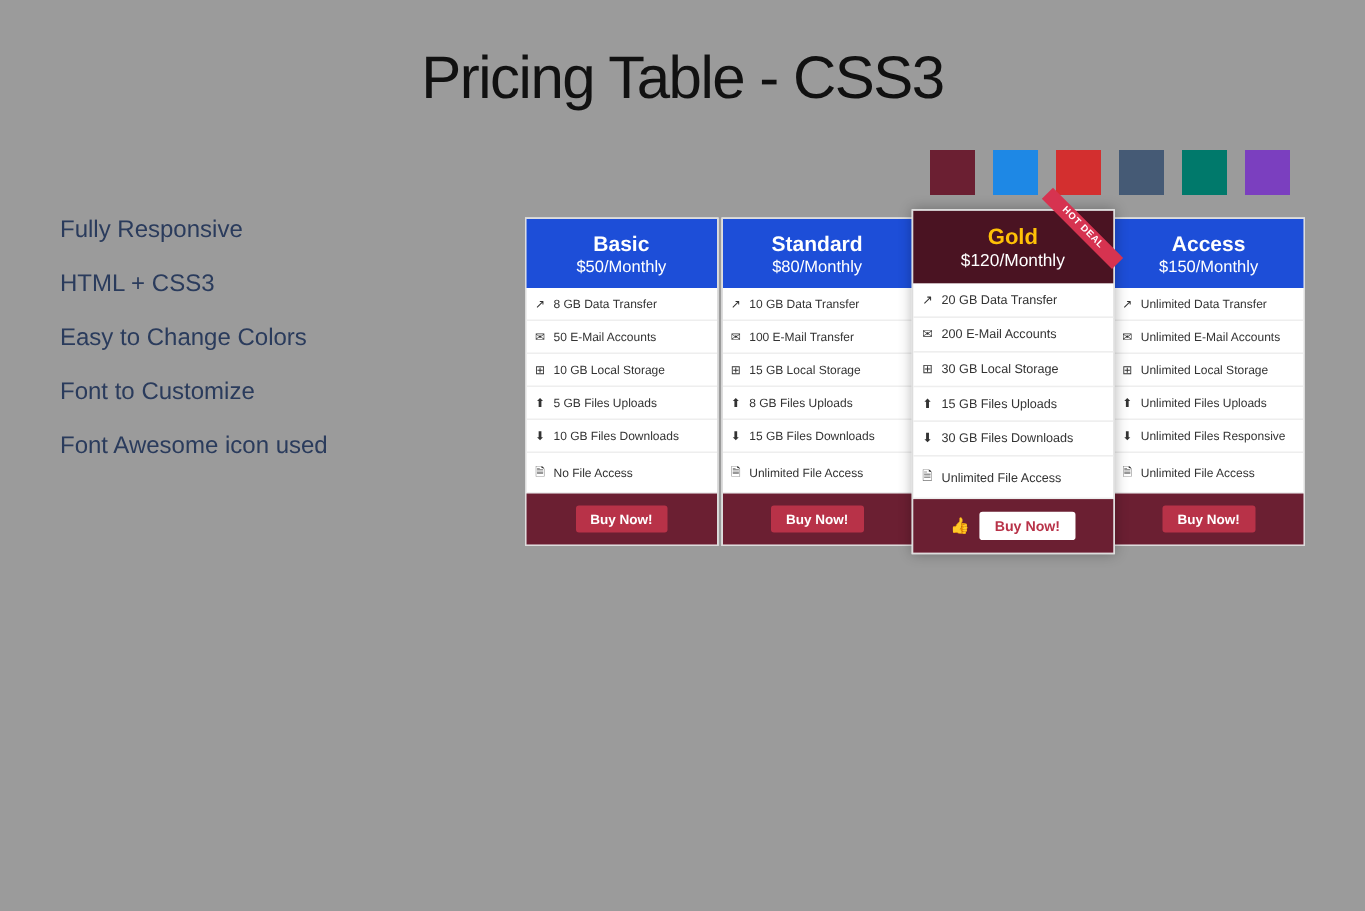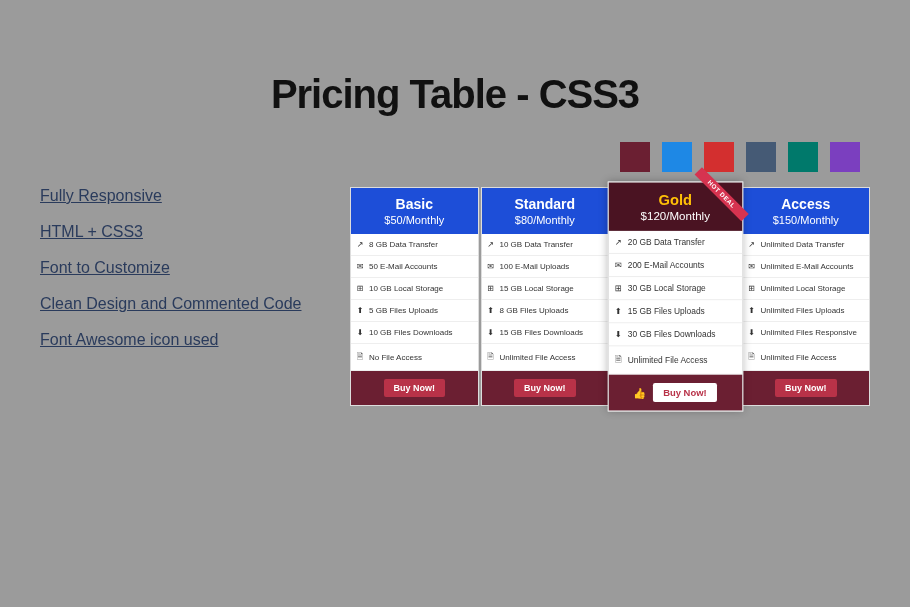--- a/index.html
+++ b/index.html
@@ -1,23 +1,23 @@
 <!DOCTYPE html>
 <html><head>
 <meta charset="utf-8">
 <style>
 * { margin: 0; padding: 0; box-sizing: border-box; }
 body { background: #9b9b9b; font-family: Arial, sans-serif; width: 910px; height: 607px; overflow: hidden; }
 .container { padding: 30px 40px; }
-.title { font-size: 40px; font-weight: 700; color: #111; text-align: center; margin-bottom: 25px; letter-spacing: -1px; margin-top: 42px; }
+.title { font-size: 40px; font-weight: 400; color: #111; text-align: center; margin-bottom: 25px; letter-spacing: -1px; }
 .swatches { display: flex; justify-content: flex-end; gap: 12px; margin-right: 10px; margin-bottom: 15px; }
 .swatch { width: 30px; height: 30px; }
 .content { display: flex; gap: 30px; }
 .features-list { flex: 0 0 280px; }
-.feature-item { color: #2a3b5c; font-size: 16px; margin-bottom: 18px; text-decoration: underline; }
+.feature-item { color: #2a3b5c; font-size: 16px; margin-bottom: 18px; }
 .pricing-area { flex: 1; display: flex; gap: 2px; }
 .plan { background: #fff; flex: 1; position: relative; border: 1px solid #ddd; }
 .plan.featured { transform: scale(1.05); z-index: 2; box-shadow: 0 0 8px rgba(0,0,0,0.3); }
 .plan-header { background: #1d4ed8; color: #fff; text-align: center; padding: 8px 4px; }
 .plan.featured .plan-header { background: #4a1322; }
 .plan-name { font-size: 14px; font-weight: bold; margin-bottom: 2px; }
 .plan.featured .plan-name { color: #ffc107; }
 .plan-price { font-size: 11px; }
 .plan-features { list-style: none; }
 .plan-feat { font-size: 8px; color: #333; padding: 6px 4px; border-bottom: 1px solid #eee; display: flex; align-items: center; gap: 4px; }
@@ -38,22 +38,22 @@
       <div class="swatch" style="background: rgb(30, 136, 229);"></div>
       <div class="swatch" style="background: rgb(211, 47, 47);"></div>
       <div class="swatch" style="background: rgb(69, 90, 117);"></div>
       <div class="swatch" style="background: rgb(0, 121, 107);"></div>
       <div class="swatch" style="background: rgb(123, 63, 191);"></div>
     </div>
   <div class="content">
     <div class="features-list">
         <div class="feature-item">Fully Responsive</div>
         <div class="feature-item">HTML + CSS3</div>
+        <div class="feature-item">Easy to Change Colors</div>
         <div class="feature-item">Font to Customize</div>
-        <div class="feature-item">Clean Design and Commented Code</div>
         <div class="feature-item">Font Awesome icon used</div>
       </div>
     <div class="pricing-area">
         <div class="plan">
           <div class="plan-header">
             <div class="plan-name">Basic</div>
             <div class="plan-price">$50/Monthly</div>
           </div>
           <ul class="plan-features">
             <li class="plan-feat">
@@ -90,21 +90,21 @@
             <div class="plan-name">Standard</div>
             <div class="plan-price">$80/Monthly</div>
           </div>
           <ul class="plan-features">
             <li class="plan-feat">
               <span class="icon">↗</span>
               <span>10 GB Data Transfer</span>
             </li>
             <li class="plan-feat">
               <span class="icon">✉</span>
-              <span>100 E-Mail Uploads</span>
+              <span>100 E-Mail Transfer</span>
             </li>
             <li class="plan-feat">
               <span class="icon">⊞</span>
               <span>15 GB Local Storage</span>
             </li>
             <li class="plan-feat">
               <span class="icon">⬆</span>
               <span>8 GB Files Uploads</span>
             </li>
             <li class="plan-feat">

